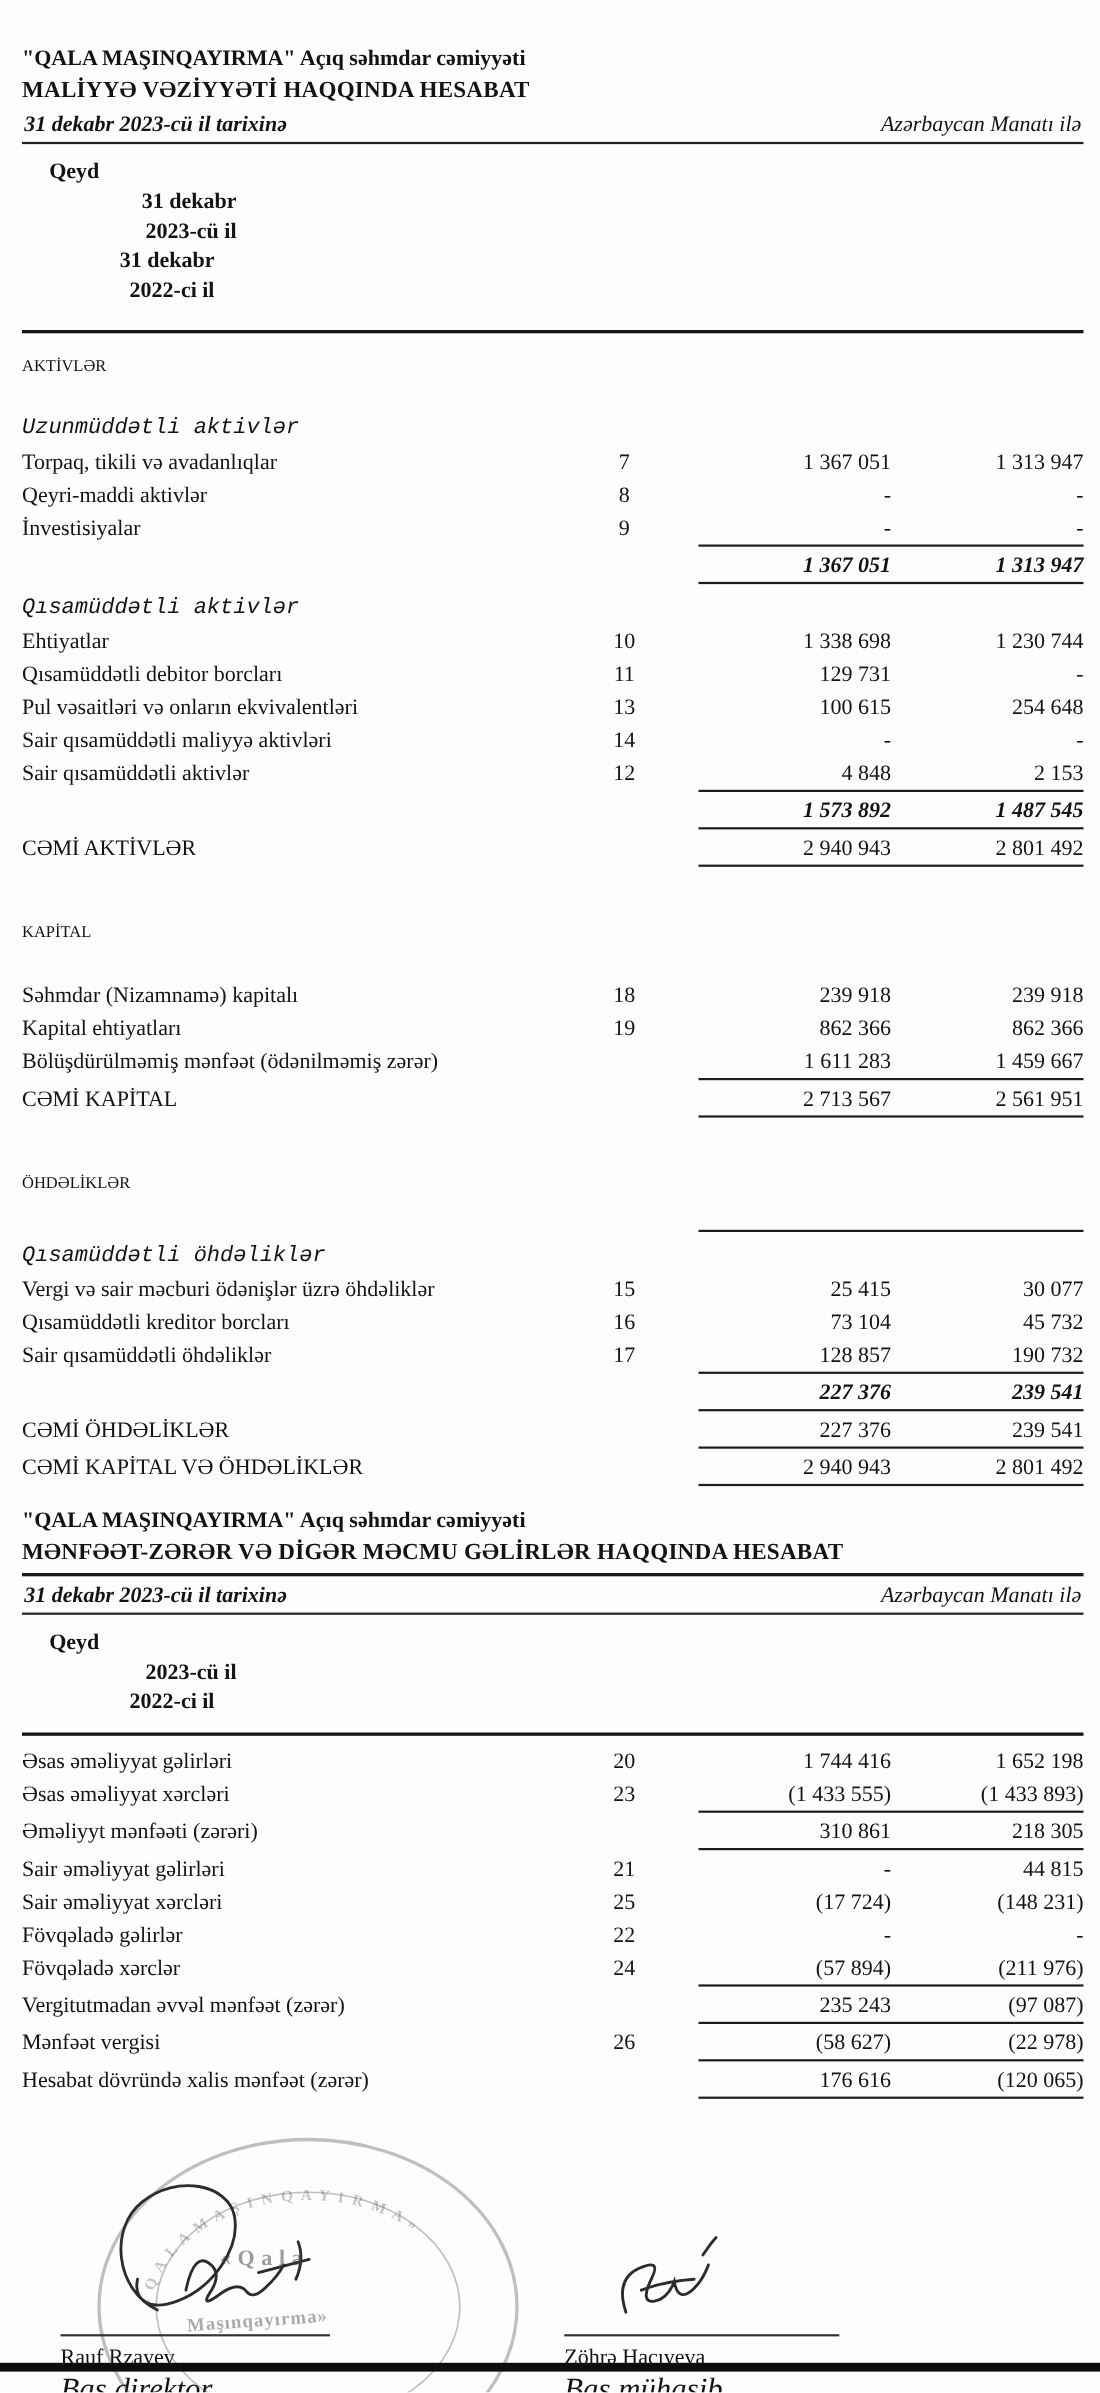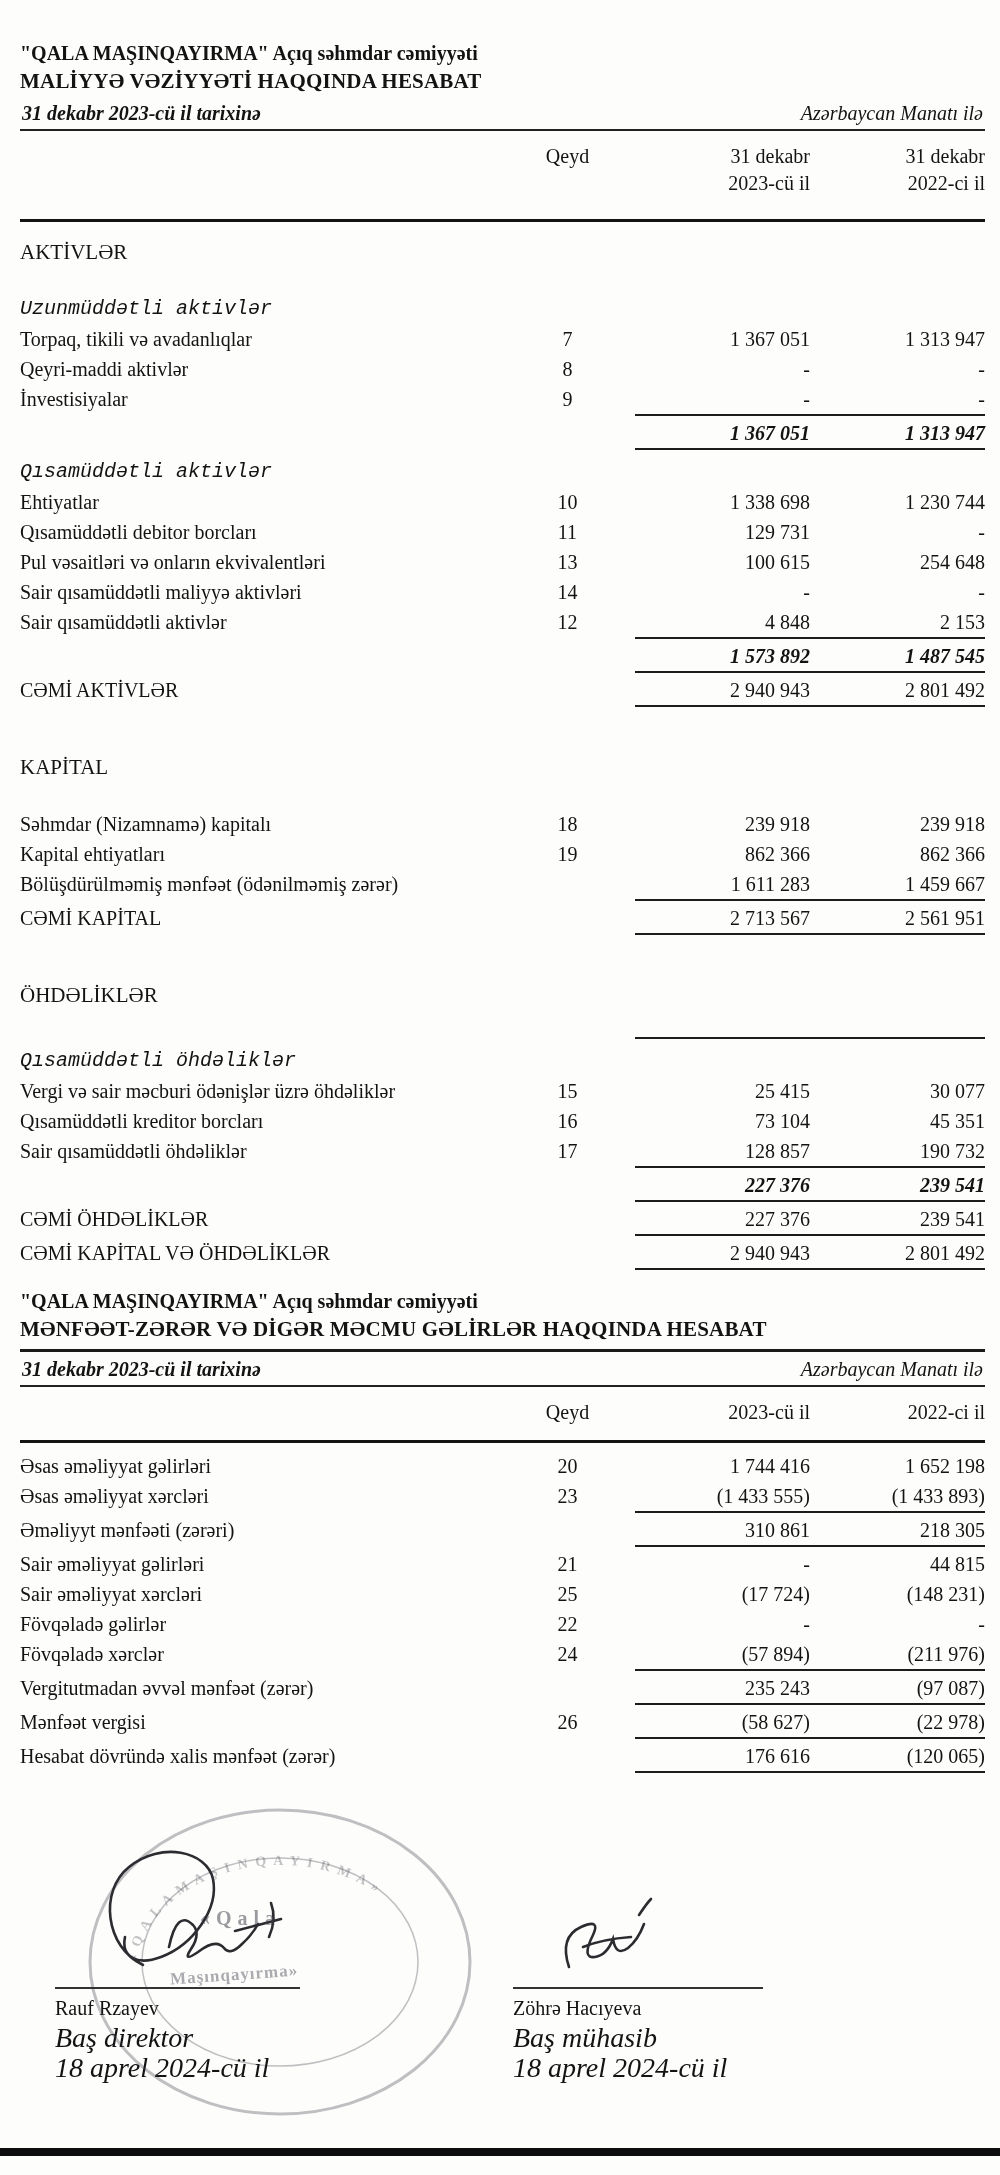--- a/index.html
+++ b/index.html
@@ -18,32 +18,32 @@
   .company{font-weight:bold;font-size:20px;line-height:26px;}
   .doc-title{font-weight:bold;font-size:21px;line-height:30px;letter-spacing:.2px;}
   .doc-title.underlined{border-bottom:3px solid #1a1a1a;padding-bottom:5px;}
   .date-row{
     display:flex;justify-content:space-between;align-items:baseline;
     font-style:italic;font-size:20px;line-height:26px;
     border-bottom:2px solid #222;
     padding:2px 2px 3px 2px;margin-top:2px;
   }
   .date-row .d-left{font-weight:bold;}
-  .colhead{display:flex;align-items:flex-start;font-weight:normal;font-size:20px;margin-top:12px;line-height:27px;}
+  .colhead{display:flex;align-items:flex-start;font-weight:bold;font-size:20px;margin-top:12px;line-height:27px;flex-direction:column;}
   .thick{border-top:3px solid #141414;height:0;}
   .thick.t1{margin-top:22px;}
   .thick.t2{margin-top:14px;}
 
   
   .row{display:flex;align-items:baseline;font-size:20px;line-height:30px;}
   .c-label{flex:1 1 auto;min-width:0;}
   .c-note{width:95px;text-align:center;flex:0 0 auto;}
   .c-val{width:195px;text-align:right;flex:0 0 auto;}
   .c-val2{width:175px;}
-  .row--section{font-size:21px;line-height:32px;margin:14px 0 26px 0;}
+  .row--section{font-size:15px;line-height:32px;margin:14px 0 26px 0;}
   #bs-rows .row--section ~ .row--section{margin-top:42px;align-items:center;} 
   .row--subsection{font-style:italic;margin-top:5px;font-family:Liberation Mono, monospace;}
   .row--subtotal .c-val{font-weight:bold;font-style:italic;}
   .row--total{font-weight:normal;}
   .numrule{width:350px;margin-left:auto;border-top:2px solid #1c1c1c;height:2px;}
 
   .statement2{margin-top:16px;}
   #is-rows{margin-top:8px;}
 
   
@@ -230,21 +230,21 @@
         <div class="row row--item">
           <span class="c-label">Vergi və sair məcburi ödənişlər üzrə öhdəliklər</span>
           <span class="c-note">15</span>
           <span class="c-val">25 415</span>
           <span class="c-val c-val2">30 077</span>
         </div>
         <div class="row row--item">
           <span class="c-label">Qısamüddətli kreditor borcları</span>
           <span class="c-note">16</span>
           <span class="c-val">73 104</span>
-          <span class="c-val c-val2">45 351</span>
+          <span class="c-val c-val2">45 732</span>
         </div>
         <div class="row row--item">
           <span class="c-label">Sair qısamüddətli öhdəliklər</span>
           <span class="c-note">17</span>
           <span class="c-val">128 857</span>
           <span class="c-val c-val2">190 732</span>
         </div>
         <div class="numrule"></div>
         <div class="row row--subtotal">
           <span class="c-label"></span>

